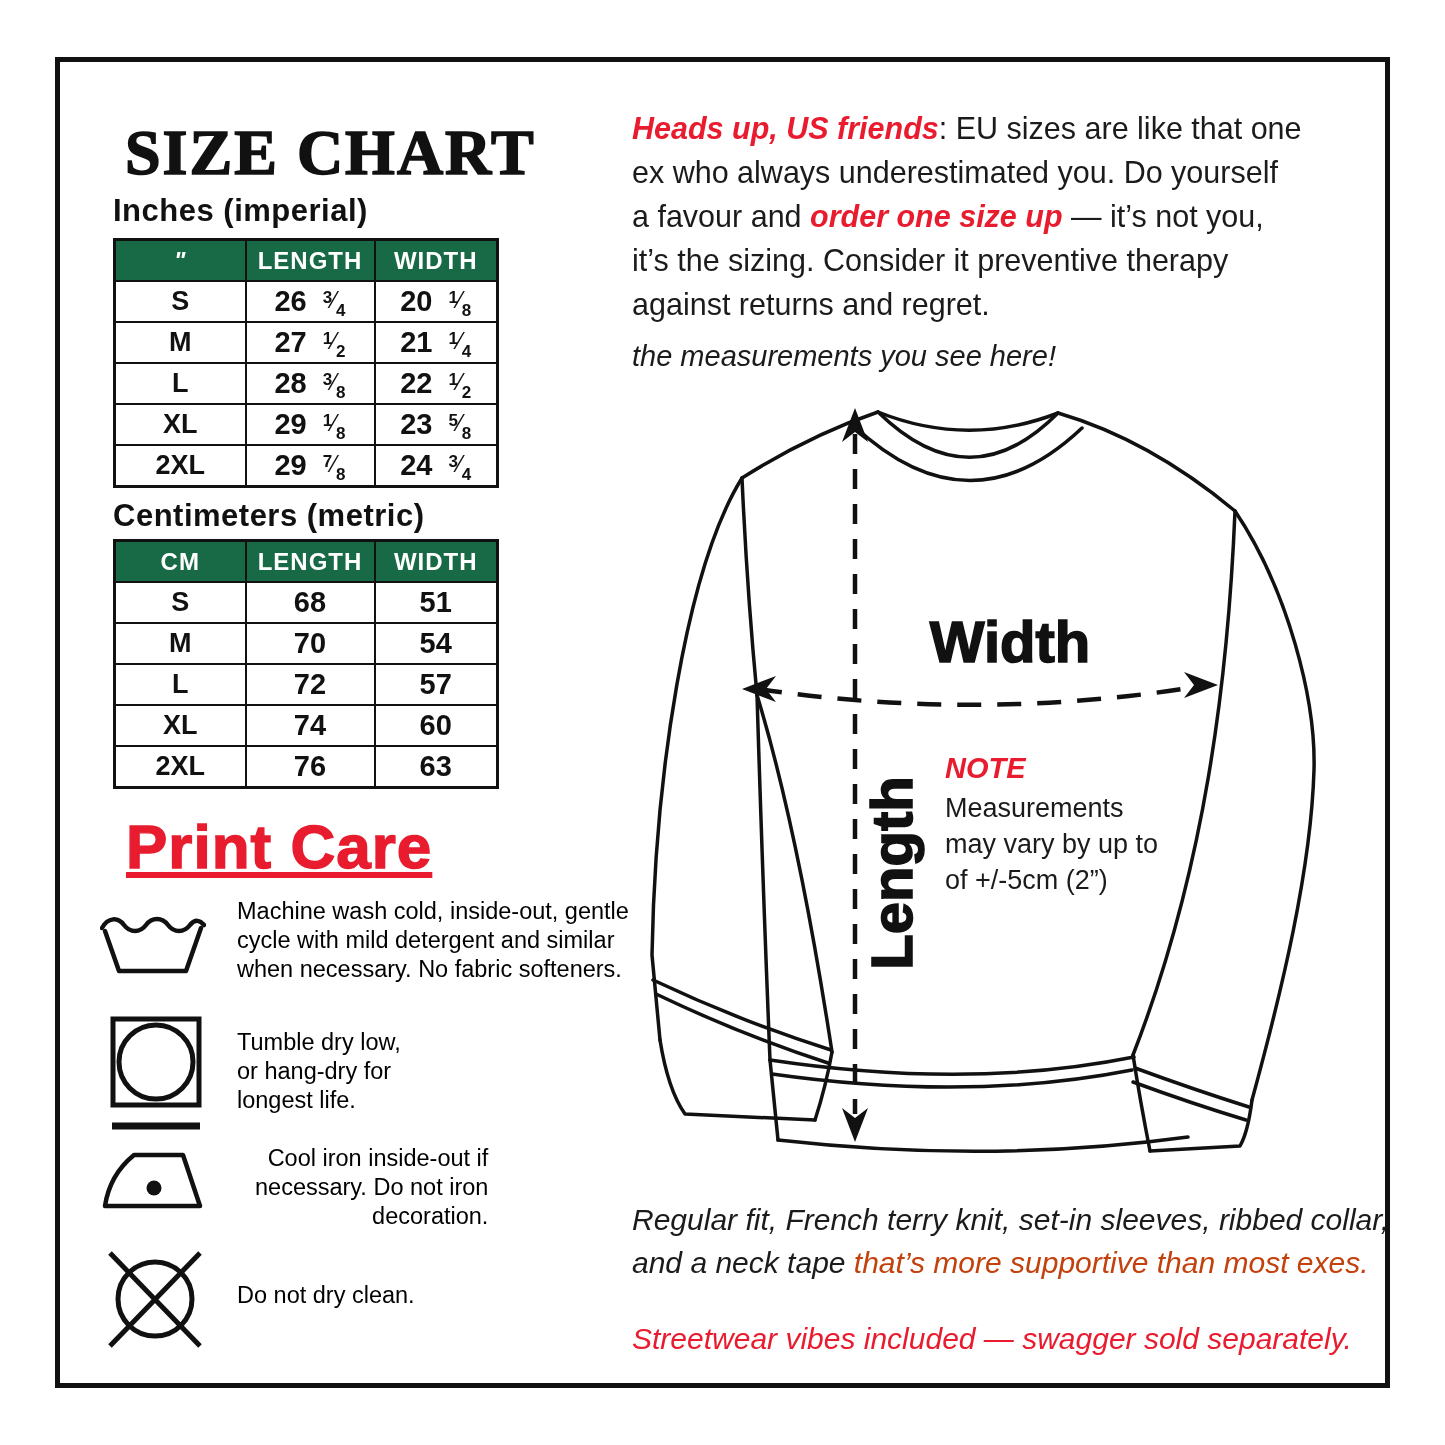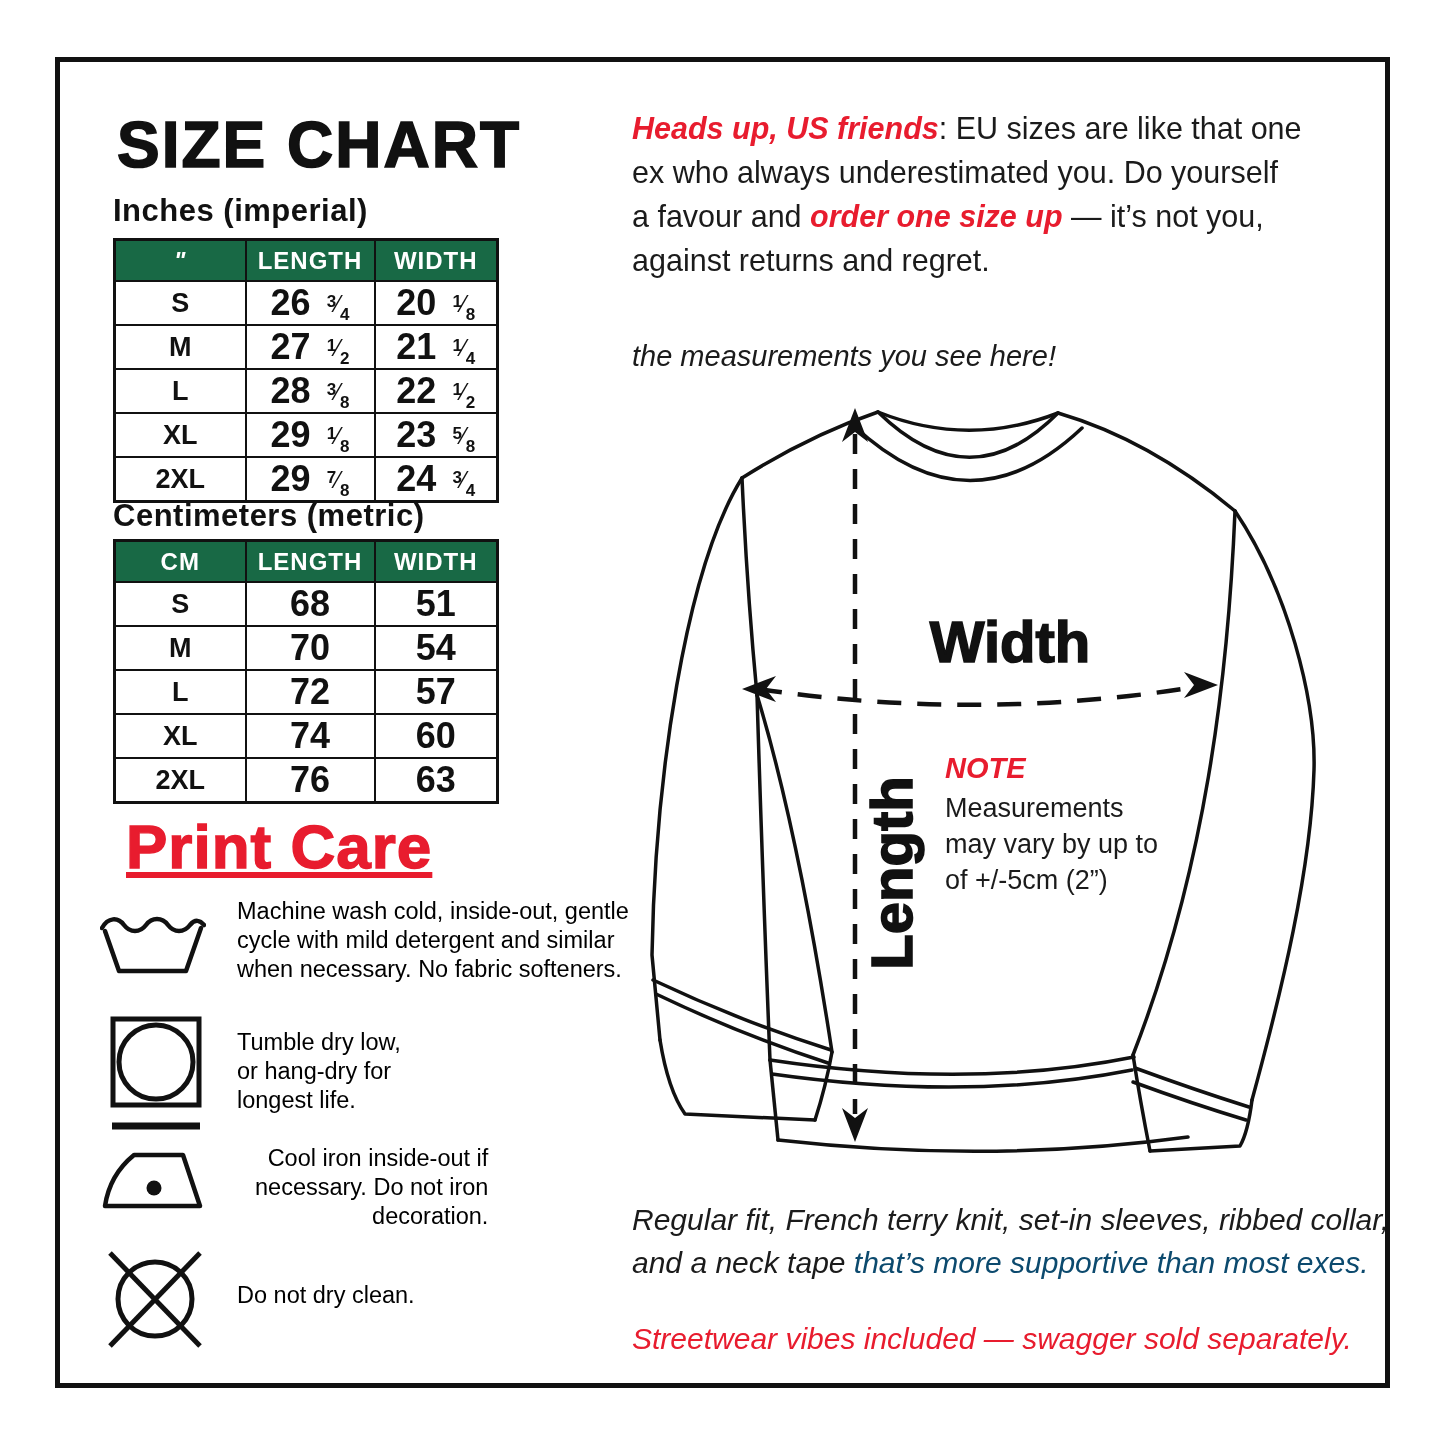--- a/index.html
+++ b/index.html
@@ -15,21 +15,21 @@
   .sub-imperial{left:113px;top:193px;}
   .sub-metric{left:113px;top:498px;}
 
   table.size{border-collapse:collapse;border:3px solid #111;table-layout:fixed;width:383px;}
   table.size th,table.size td{border:2.5px solid #111;text-align:center;vertical-align:middle;
         height:39px;padding:0;}
   table.size thead th{background:#186945;color:#fff;font-size:24px;font-weight:800;letter-spacing:1px;}
   .t-imperial{left:113px;top:238px;}
   .t-metric{left:113px;top:539px;}
   td .sz{font-size:27px;font-weight:800;}
-  td .cellval{font-size:36px;font-weight:800;}
+  td .cellval{font-size:29px;font-weight:800;}
   .frac{font-size:17px;font-weight:800;margin-left:16px;white-space:nowrap;}
   .frac .fn{position:relative;top:-8px;}
   .frac .fn::after{content:"\2044";font-size:23px;position:relative;top:5px;font-weight:400;}
   .frac .fd{position:relative;top:5px;}
   .th-quote{font-style:italic;font-size:27px;}
 
   .care-title{left:110px;top:795px;font-size:62px;font-weight:800;letter-spacing:1px;
               color:#e81c2e;-webkit-text-stroke:1.4px #e81c2e;}
   .care-text{font-size:23.5px;line-height:29px;color:#000000;}
   .ct1{left:237px;top:897px;}
@@ -48,29 +48,29 @@
 
   .garment-svg{left:630px;top:400px;}
   .width-label{left:878px;top:608px;width:264px;text-align:center;font-size:58px;font-weight:800;
                -webkit-text-stroke:1.6px #111;}
   .length-label{left:759px;top:842px;width:260px;height:62px;text-align:center;font-size:58px;
                 font-weight:800;-webkit-text-stroke:1.6px #111;transform:rotate(-90deg);}
   .note-title{left:945px;top:752px;font-size:29px;font-weight:800;font-style:italic;color:#e81c2e;}
   .note-body{left:945px;top:790px;font-size:27px;line-height:36px;color:#1b1b1b;}
 
   .footer1{left:632px;top:1198px;font-size:30px;line-height:43px;font-style:italic;color:#1b1b1b;}
-  .footer1 .red{color:#0c4a6e;}
+  .footer1 .red{color:#c2410c;}
   .footer2{left:632px;top:1322px;font-size:30px;font-style:italic;color:#e81c2e;}
 </style>
 </head>
 <body>
 
 <div class="abs frame"></div>
 
-<h1 class="abs main-title" style="margin:4px;">SIZE CHART</h1>
+<h1 class="abs main-title" style="margin:12px;font-family:Liberation Serif, serif;">SIZE CHART</h1>
 
 <div class="abs sub-title sub-imperial">Inches (imperial)</div>
 
 <table class="abs size t-imperial">
   <colgroup>
       <col style="width:131px">
       <col style="width:129px">
       <col style="width:123px">
     </colgroup>
   <thead>
@@ -198,20 +198,21 @@
   <div>decoration.</div>
 </div>
 <div class="abs care-text ct4">
   <div>Do not dry clean.</div>
 </div>
 
 <div class="abs advisory">
   <div><span class="red-bi">Heads up, US friends</span><span>: EU sizes are like that one</span></div>
   <div><span>ex who always underestimated you. Do yourself</span></div>
   <div><span>a favour and </span><span class="red-bi">order one size up</span><span> — it’s not you,</span></div>
+  <div><span>it’s the sizing. Consider it preventive therapy</span></div>
   <div><span>against returns and regret.</span></div>
 </div>
 
 <div class="abs measure">
   <div>the measurements you see here!</div>
 </div>
 
 <svg class="abs garment-svg" width="770" height="770" viewBox="0 0 770 770">
   <g fill="none" stroke="#111" stroke-width="3.5" stroke-linecap="round" stroke-linejoin="round">
     <g>

